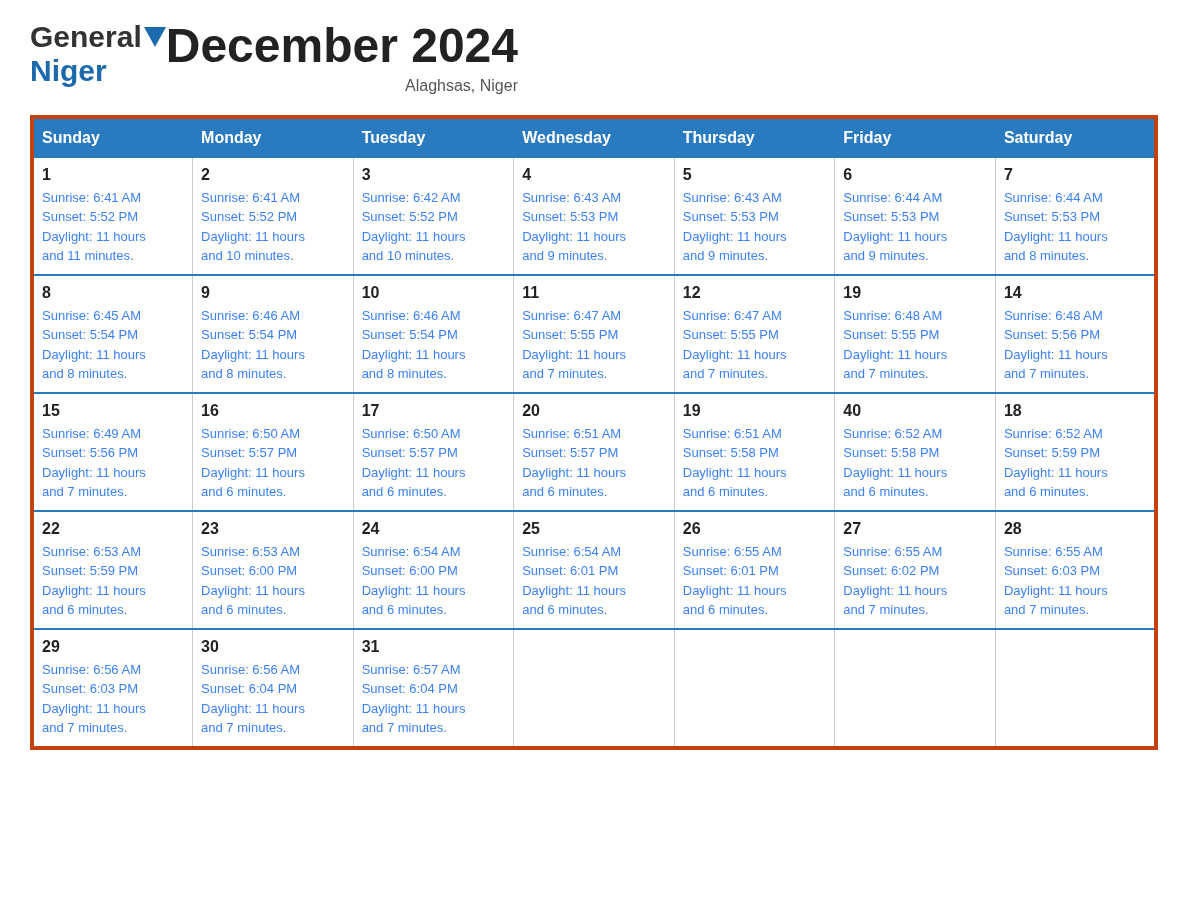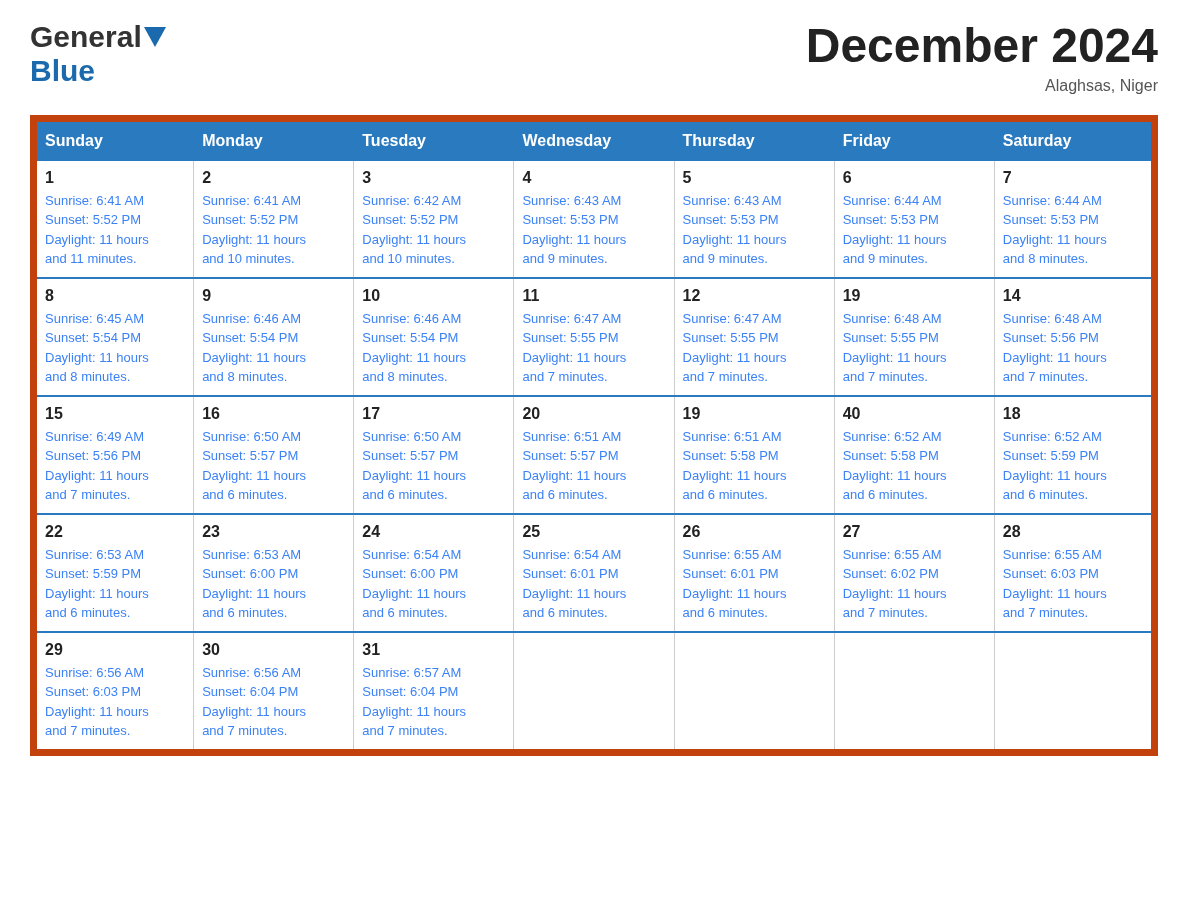--- a/index.html
+++ b/index.html
@@ -5,21 +5,20 @@
     * { box-sizing: border-box; margin: 0; padding: 0; }
     body {
       font-family: Arial, sans-serif;
       background: #fff;
       padding: 20px 30px;
       width: 1188px;
       min-height: 918px;
     }
     .header {
       display: flex;
-      justify-content: space-between;
       align-items: flex-start;
       margin-bottom: 20px;
     }
     .logo {
       display: flex;
       flex-direction: column;
       align-items: flex-start;
     }
     .title-section {
       text-align: right;
@@ -31,21 +30,21 @@
       line-height: 1.1;
     }
     .subtitle {
       font-size: 16px;
       color: #555;
       margin-top: 4px;
     }
     .calendar {
       width: 100%;
       border-collapse: collapse;
-      border: 7px solid #c2410c;
+      border: 4px solid #c2410c;
     }
     .calendar th {
       background-color: #2a7abf;
       color: #fff;
       padding: 10px 8px;
       text-align: left;
       font-size: 16px;
       font-weight: bold;
       border: 1px solid #2a7abf;
     }
@@ -86,21 +85,21 @@
 
 <div class="header">
   <div class="logo">
     <div class="logo-line1">
       <span style="font-size:30px;font-weight:bold;color:#333;">General</span>
       <svg width="22" height="22" viewBox="0 0 22 22" style="margin-left:2px;margin-top:2px;">
         <polygon points="0,0 22,0 11,20" fill="#1a6aad"></polygon>
       </svg>
     </div>
     <div>
-      <span style="font-size:30px;font-weight:bold;color:#1a6aad;">Blue</span>
+      <span style="font-size:30px;font-weight:bold;color:#1a6aad;">Niger</span>
     </div>
   </div>
   <div class="title-section">
     <div class="main-title">December 2024</div>
     <div class="subtitle">Alaghsas, Niger</div>
   </div>
 </div>
 
 <table class="calendar">
   <thead>

